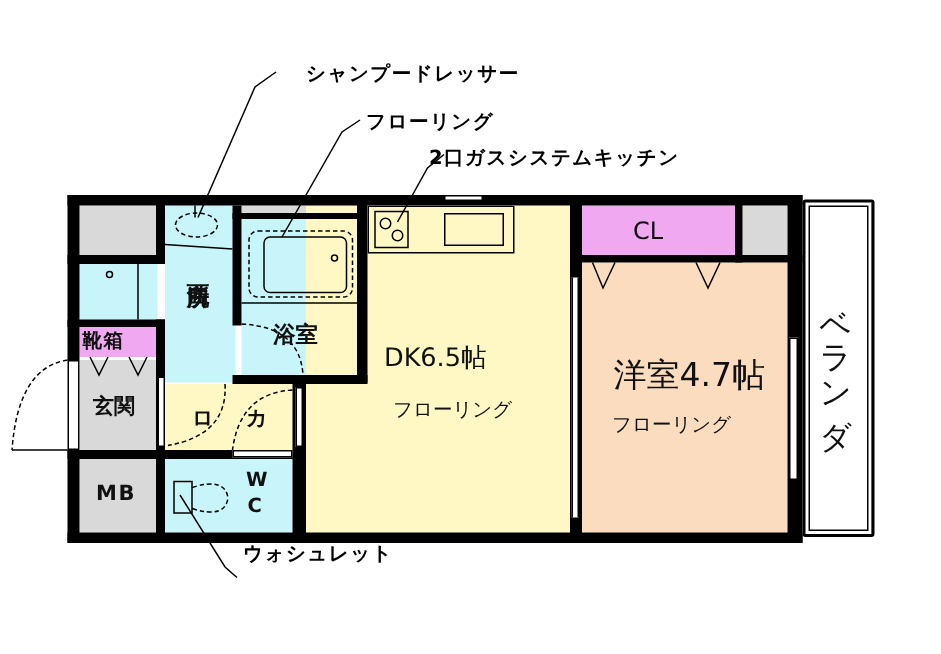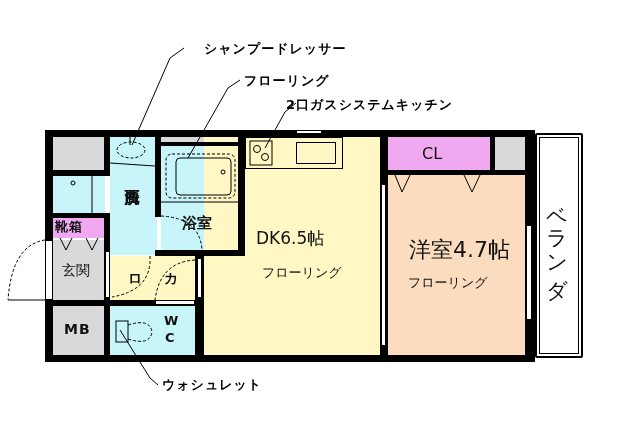--- a/index.html
+++ b/index.html
@@ -98,26 +98,26 @@
 
   <polyline points="132,145 170,58 184,48" fill="none" stroke="#000"></polyline>
   <polyline points="188,158 228,88 240,80" fill="none" stroke="#000"></polyline>
   <polyline points="265,148 285,112 296,103" fill="none" stroke="#000"></polyline>
   <polyline points="120,330 150,378 158,385" fill="none" stroke="#000"></polyline>
 </svg>
 
 <div class="lbl" style="left:188px;top:40px;margin-left:16px;">シャンプードレッサー</div>
 <div class="lbl" style="left:244px;top:72px;">フローリング</div>
 <div class="lbl" style="left:286px;top:96px;">2口ガスシステムキッチン</div>
-<div class="lbl" style="left:162px;top:376px;">ウォシュレット</div>
+<div class="lbl" style="left:162px;top:360px;">ウォシュレット</div>
 
 <div class="room-text vtext" style="left:123px;top:178px;font-size:15px;font-weight:bold;line-height:17px;">洗面所</div>
 <div class="room-text" style="left:182px;top:214px;font-size:15px;font-weight:bold;text-align:right;">浴室</div>
 <div class="room-text" style="left:55px;top:218px;font-size:13px;font-weight:bold;letter-spacing:1px;">靴箱</div>
-<div class="room-text" style="left:62px;top:262px;font-size:14px;font-weight:normal;">玄関</div>
+<div class="room-text" style="left:62px;top:262px;font-size:14px;font-weight:bold;">玄関</div>
 <div class="room-text" style="left:128px;top:270px;font-size:14px;font-weight:bold;">ロ</div>
 <div class="room-text" style="left:164px;top:270px;font-size:14px;font-weight:bold;">カ</div>
 <div class="room-text" style="left:64px;top:321px;font-size:14px;font-weight:bold;letter-spacing:1px;">MB</div>
 <div class="room-text" style="left:164px;top:313px;font-size:13px;font-weight:bold;">W</div>
 <div class="room-text" style="left:165px;top:330px;font-size:13px;font-weight:bold;">C</div>
 <div class="room-text" style="left:256px;top:227px;font-size:17px;">DK6.5帖</div>
 <div class="room-text" style="left:262px;top:264px;font-size:13px;">フローリング</div>
 <div class="room-text" style="left:422px;top:144px;font-size:16px;">CL</div>
 <div class="room-text" style="left:393px;top:235px;font-size:22px;margin-left:16px;">洋室4.7帖</div>
 <div class="room-text" style="left:408px;top:274px;font-size:13px;">フローリング</div>

